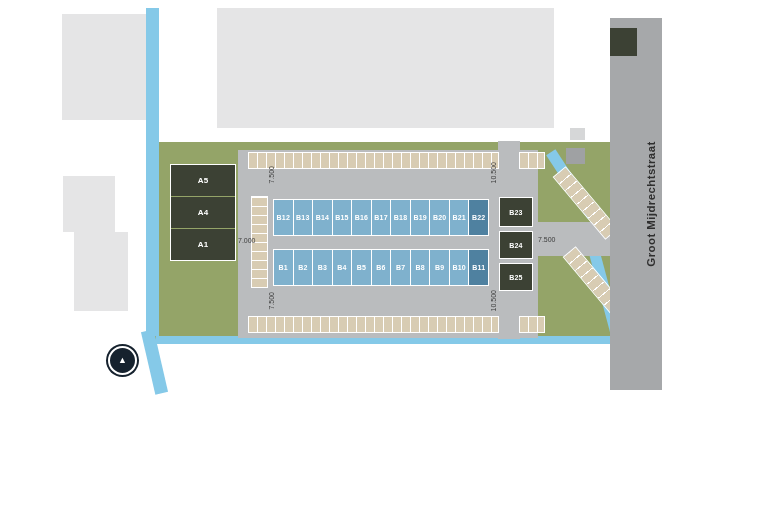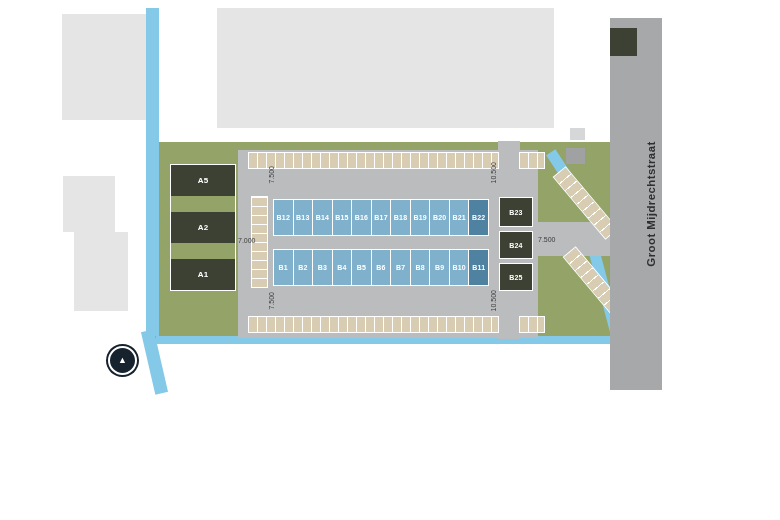--- a/index.html
+++ b/index.html
@@ -45,21 +45,21 @@
   .p-tr{left:520px;top:153px;width:24px;height:15px;}
   .p-bl{left:249px;top:317px;width:249px;height:15px;}
   .p-br{left:520px;top:317px;width:24px;height:15px;}
   .p-left{left:252px;top:197px;width:15px;height:90px;}
   .p-d1{left:578px;top:163px;width:15px;height:80px;transform:rotate(-40deg);}
   .p-d2{left:588px;top:243px;width:15px;height:80px;transform:rotate(-40deg);}
   
   .unit{display:flex;align-items:center;justify-content:center;}
   .u-label{color:#fff;font-weight:bold;font-size:7px;letter-spacing:.2px;}
   .unit-dark{background:var(--unit-dark,#3c4134);}
-  .col-a{left:170px;top:164px;width:64px;display:flex;flex-direction:column;gap:16px;border:1px solid #fff;}
+  .col-a{left:170px;top:164px;width:64px;display:flex;flex-direction:column;gap:1px;border:1px solid #fff;}
   .col-a .unit{height:31px;}
   .col-a .u-label{font-size:8px;}
   .row-b{left:273px;width:216px;height:37px;display:flex;gap:1px;background:#fff;border:1px solid #fff;box-sizing:border-box;}
   .row-b .unit{flex:1;background:var(--unit-blue,#7fb1cd);}
   .row-b .unit:last-child{background:var(--unit-blue-dark,#4f81a0);}
   .row-b-top{top:199px;}
   .row-b-bottom{top:249px;}
   .col-b-right{left:499px;top:197px;width:34px;display:flex;flex-direction:column;gap:4px;}
   .col-b-right .unit{height:28px;border:1px solid #fff;box-sizing:border-box;}
   .col-b-right .unit:first-child{height:30px;}
@@ -107,21 +107,21 @@
   <div class="abs stalls-v p-left"></div>
   <div class="abs stalls-v p-d1"></div>
   <div class="abs stalls-v p-d2"></div>
 
   <div class="abs col-a">
 
   <div class="unit unit-dark">
       <span class="u-label">A5</span>
     </div>
       <div class="unit unit-dark">
-      <span class="u-label">A2</span>
+      <span class="u-label">A4</span>
     </div>
       <div class="unit unit-dark">
       <span class="u-label">A1</span>
     </div>
     </div>
 
   <div class="abs row-b row-b-top">
 
   <div class="unit">
       <span class="u-label">B12</span>

